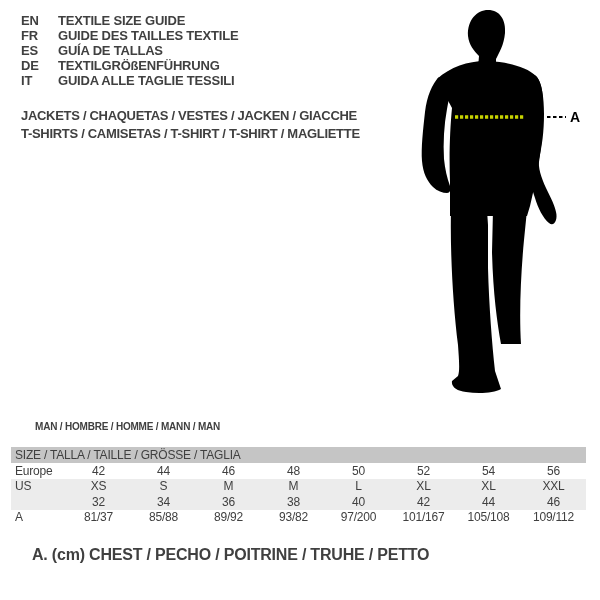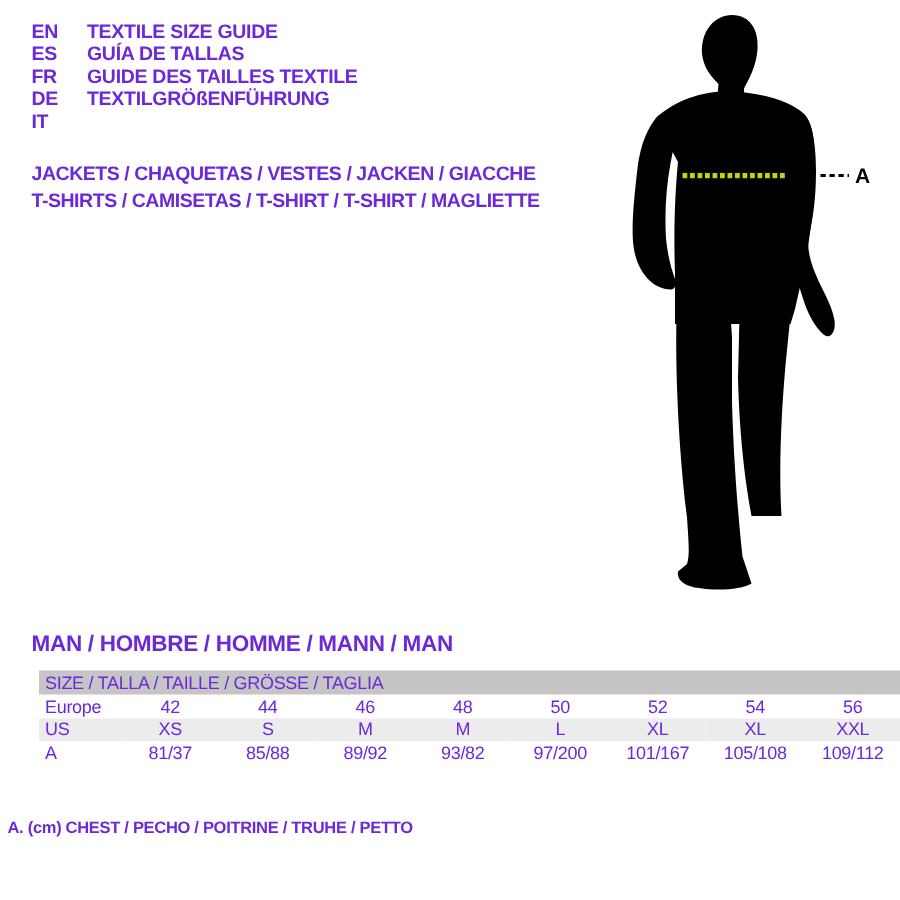--- a/index.html
+++ b/index.html
@@ -1,68 +1,69 @@
 <!DOCTYPE html>
 <html><head>
 <meta charset="utf-8">
 <style>
   html,body{margin:0;padding:0;background:#fff;}
   .canvas{
     position:relative;width:600px;height:600px;background:#ffffff;
-    font-family:"Liberation Sans", sans-serif;color:#6d28d9;overflow:hidden;
+    font-family:"Liberation Sans", sans-serif;color:#404040;overflow:hidden;
   }
   
   .lang-block{position:absolute;left:21px;top:13px;}
   .lang-row{display:flex;font-weight:bold;font-size:13px;line-height:15px;letter-spacing:-0.2px;}
   .lang-code{width:37px;flex:0 0 37px;}
   
   .product-block{position:absolute;left:21px;top:107px;font-weight:bold;font-size:13px;line-height:18px;letter-spacing:-0.3px;}
   
   .figure-wrap{position:absolute;left:405px;top:0px;width:195px;height:398px;}
   .figure-wrap svg{display:block;}
   
-  .man-title{position:absolute;left:21px;top:421px;font-weight:bold;font-size:15px;letter-spacing:-0.2px;}
+  .man-title{position:absolute;left:35px;top:421px;font-weight:bold;font-size:10px;letter-spacing:-0.2px;}
   
   .size-table{
-    position:absolute;left:26px;top:447px;width:575px;
+    position:absolute;left:11px;top:447px;width:575px;
     border-collapse:collapse;table-layout:fixed;font-size:12px;letter-spacing:-0.2px;
   }
   .size-table th{
     text-align:left;font-weight:normal;height:16px;padding:0 0 0 4px;
   }
   .size-table td{height:15.5px;padding:0;text-align:center;vertical-align:middle;margin-left:44px;}
   .size-table td.label{text-align:left;padding-left:4px;}
   .size-table col.c-label{width:55px;}
   
-  .foot-note{position:absolute;left:5px;top:546px;font-weight:bold;font-size:11px;letter-spacing:-0.2px;}
+  .foot-note{position:absolute;left:32px;top:546px;font-weight:bold;font-size:16px;letter-spacing:-0.2px;}
 </style>
 </head>
 <body>
 
 <div class="canvas">
 
   <div class="lang-block">
     <div class="lang-row">
       <span class="lang-code">EN</span>
       <span class="lang-text">TEXTILE SIZE GUIDE</span>
     </div>
     <div class="lang-row">
+      <span class="lang-code">FR</span>
+      <span class="lang-text">GUIDE DES TAILLES TEXTILE</span>
+    </div>
+    <div class="lang-row">
       <span class="lang-code">ES</span>
       <span class="lang-text">GUÍA DE TALLAS</span>
-    </div>
-    <div class="lang-row">
-      <span class="lang-code">FR</span>
-      <span class="lang-text">GUIDE DES TAILLES TEXTILE</span>
     </div>
     <div class="lang-row">
       <span class="lang-code">DE</span>
       <span class="lang-text">TEXTILGRÖßENFÜHRUNG</span>
     </div>
     <div class="lang-row">
       <span class="lang-code">IT</span>
+      <span class="lang-text">GUIDA ALLE TAGLIE TESSILI</span>
     </div>
   </div>
 
   <div class="product-block">
     <div>JACKETS / CHAQUETAS / VESTES / JACKEN / GIACCHE</div>
     <div>T-SHIRTS / CAMISETAS / T-SHIRT / T-SHIRT / MAGLIETTE</div>
   </div>
 
   <div class="figure-wrap">
     <svg width="195" height="398" viewBox="0 0 195 398" xmlns="http://www.w3.org/2000/svg">
@@ -124,20 +125,31 @@
         <td class="label">US</td>
         <td>XS</td>
         <td>S</td>
         <td>M</td>
         <td>M</td>
         <td>L</td>
         <td>XL</td>
         <td>XL</td>
         <td>XXL</td>
       </tr>
+      <tr style="background-color: rgb(236, 236, 236);">
+        <td class="label"></td>
+        <td>32</td>
+        <td>34</td>
+        <td>36</td>
+        <td>38</td>
+        <td>40</td>
+        <td>42</td>
+        <td>44</td>
+        <td>46</td>
+      </tr>
       <tr>
         <td class="label">A</td>
         <td>81/37</td>
         <td>85/88</td>
         <td>89/92</td>
         <td>93/82</td>
         <td>97/200</td>
         <td>101/167</td>
         <td>105/108</td>
         <td>109/112</td>

